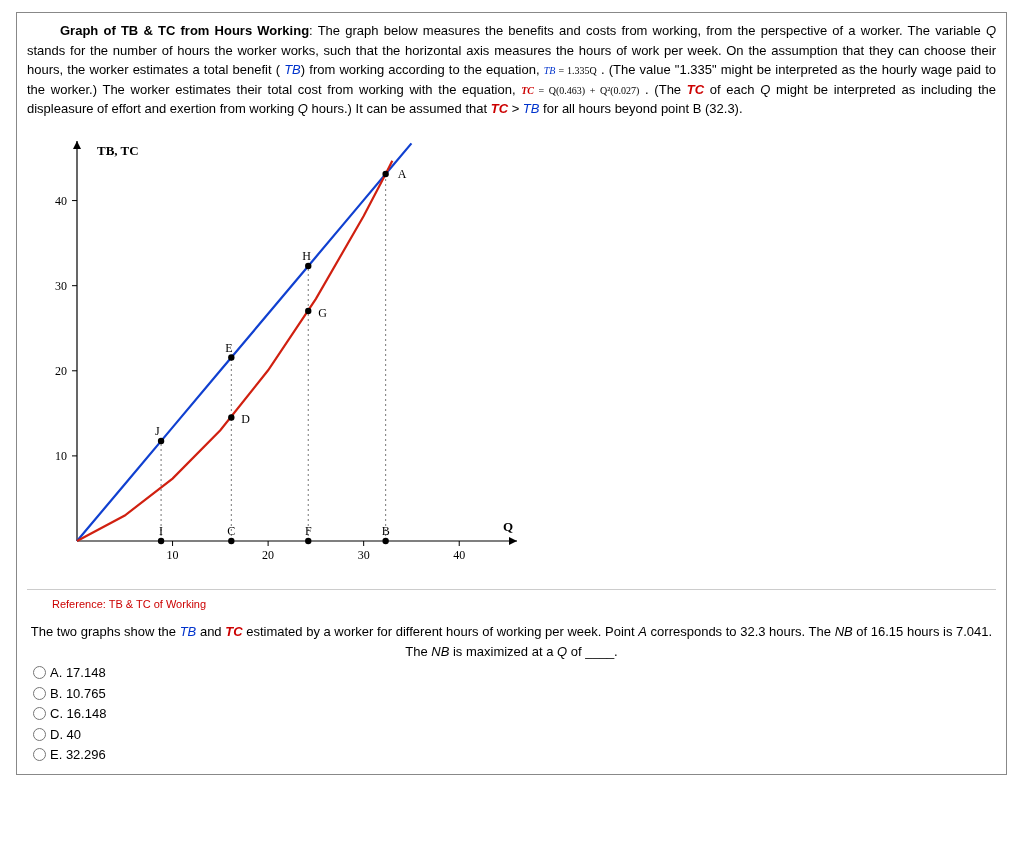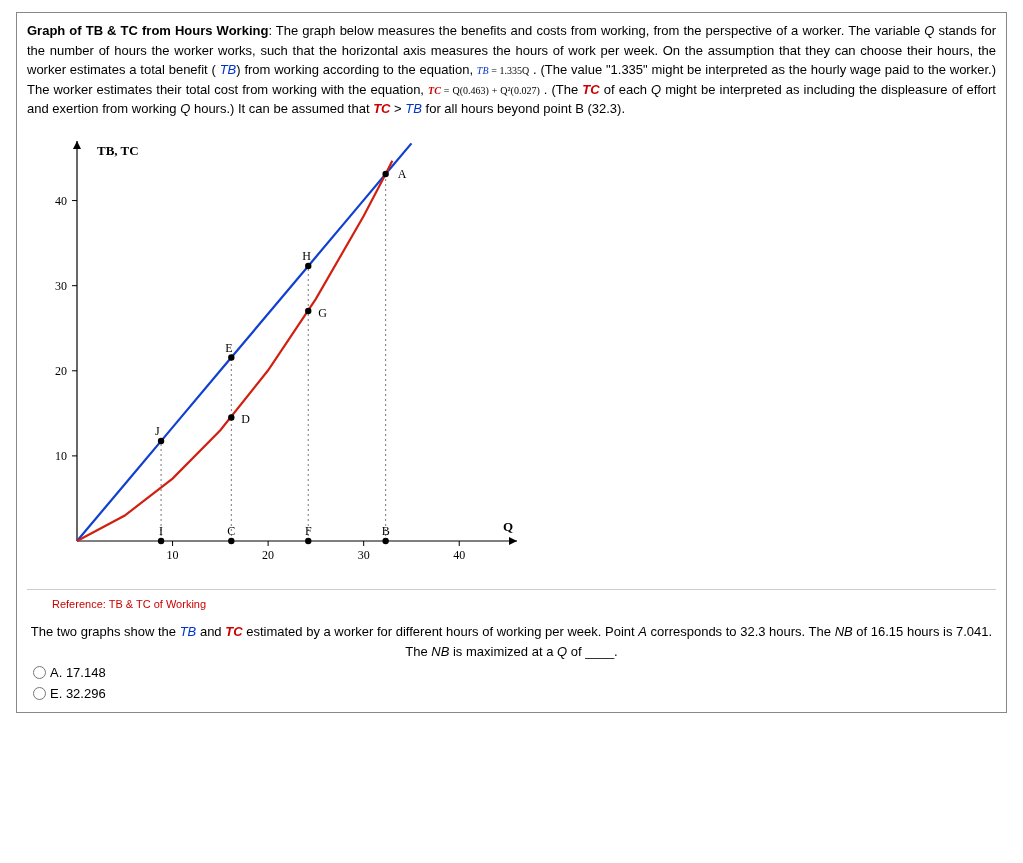--- a/index.html
+++ b/index.html
@@ -10,21 +10,21 @@
     padding: 12px 16px;
     line-height: 1.5;
   }
   .problem-wrapper {
     border: 1px solid #888;
     padding: 8px 10px;
   }
   .intro {
     text-align: justify;
   }
-  .intro .title { font-weight: bold; }
+  .intro .title { font-weight: bold; margin-left: 33px; }
   .tb { color: #0033cc; font-style: italic; font-weight: 500; }
   .tc { color: #cc0000; font-style: italic; font-weight: 700; }
   .nb { font-style: italic; }
   .var-q { font-style: italic; }
   .equation { font-family: "Times New Roman", serif; font-size: 10px; }
   .equation .tb { color: #0033cc; font-style: italic; }
   .equation .tc { color: #cc0000; font-style: italic; }
   .chart-zone {
     margin: 12px 0 8px 0;
   }
@@ -128,17 +128,29 @@
     <span>The two graphs show the </span><span class="tb">TB</span><span> and </span><span class="tc">TC</span><span> estimated by a worker for different hours of working per week. Point </span><span class="var-q">A</span><span> corresponds to 32.3 hours. The </span><span class="nb">NB</span><span> of 16.15 hours is 7.041. The </span><span class="nb">NB</span><span> is maximized at a </span><span class="var-q">Q</span><span> of ____.</span>
   </div>
 
   <div class="choices" id="choices">
       <div class="choice">
         <input type="radio" name="answer" style="">
         <span>A. 17.148</span>
       </div>
       <div class="choice">
         <input type="radio" name="answer" style="">
+        <span>B. 10.765</span>
+      </div>
+      <div class="choice">
+        <input type="radio" name="answer" style="">
+        <span>C. 16.148</span>
+      </div>
+      <div class="choice">
+        <input type="radio" name="answer" style="">
+        <span>D. 40</span>
+      </div>
+      <div class="choice">
+        <input type="radio" name="answer" style="">
         <span>E. 32.296</span>
       </div>
     </div>
 
 </div>
 
 </body></html>

